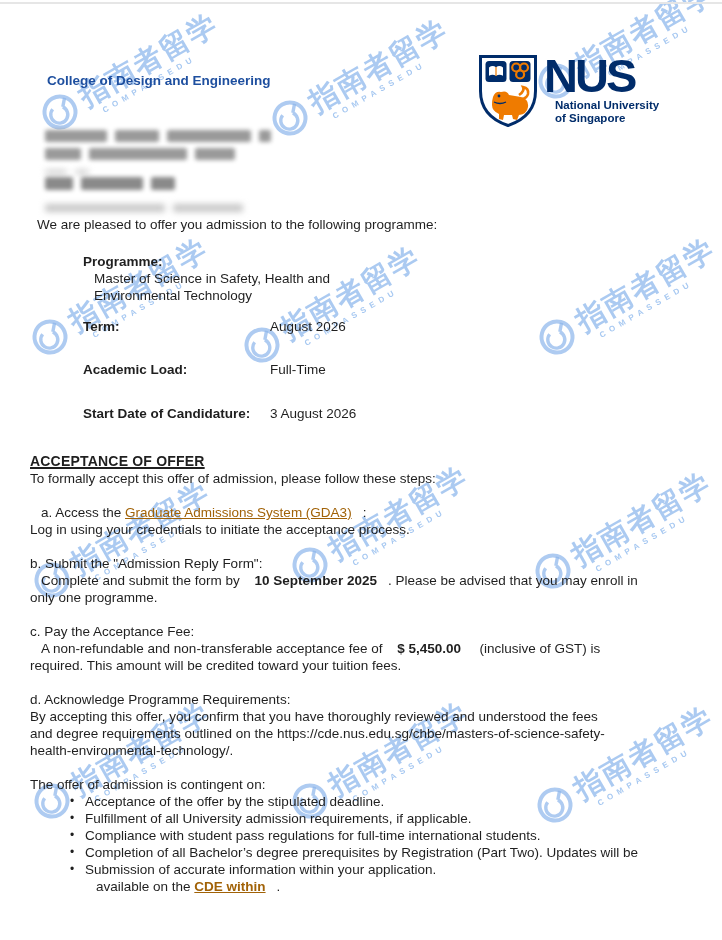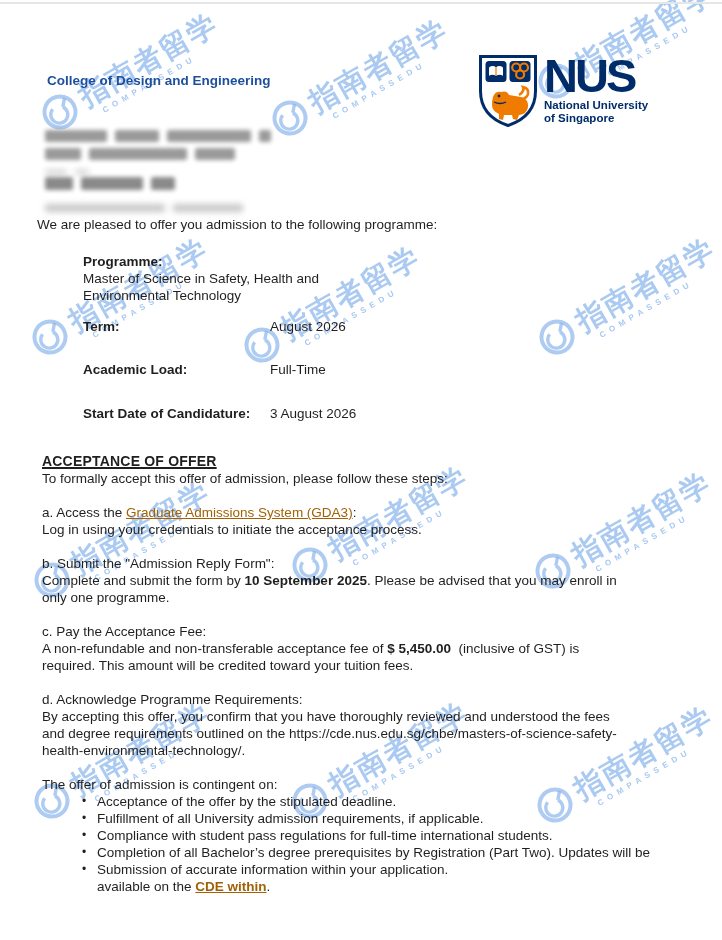--- a/index.html
+++ b/index.html
@@ -2,21 +2,21 @@
 <html><head>
 <meta charset="utf-8">
 <title>Offer Letter</title>
 <style>
   html,body { margin:0; padding:0; background:#ffffff; }
   #page {
     position:relative; width:722px; height:940px; margin:0 auto;
     background:#ffffff; overflow:hidden;
     font-family:"Liberation Sans", sans-serif; color:#1f1f1f;
   }
-  .seg { white-space:pre-wrap; }
+  .seg { white-space:pre-wrap;margin-left:11px; }
 
   
   #wm-layer { position:absolute; inset:0; z-index:0; pointer-events:none; }
   .wm {
     position:absolute; width:210px; height:42px;
     transform:rotate(-30deg); transform-origin:19px 19px;
   }
   .wm svg { position:absolute; left:0; top:0; }
   .wm-cn {
     position:absolute; left:44px; top:-1px;
@@ -53,21 +53,21 @@
 
   
   .bodytext { font-size:13.5px; line-height:17px; }
   #intro { position:absolute; left:37px; top:216px; z-index:1; }
 
   .prow { position:absolute; left:83px; width:600px; display:flex; z-index:1; }
   .plabel { width:187px; font-weight:bold; }
   .pvalue { width:330px; }
 
   #acceptance {
-    position:absolute; left:42px; top:453px; width:648px; z-index:1;
+    position:absolute; left:30px; top:453px; width:648px; z-index:1;
   }
   #acceptance .sp { height:17px; }
   .accept-head {
     font-size:14px; font-weight:bold; text-decoration:underline;
     text-decoration-thickness:1.5px; letter-spacing:0.2px;
   }
   a.doclink { color:#a16207; text-decoration:underline; cursor:pointer; }
   a.doclink.boldlink { font-weight:bold; }
   .b { font-weight:bold; }
 

